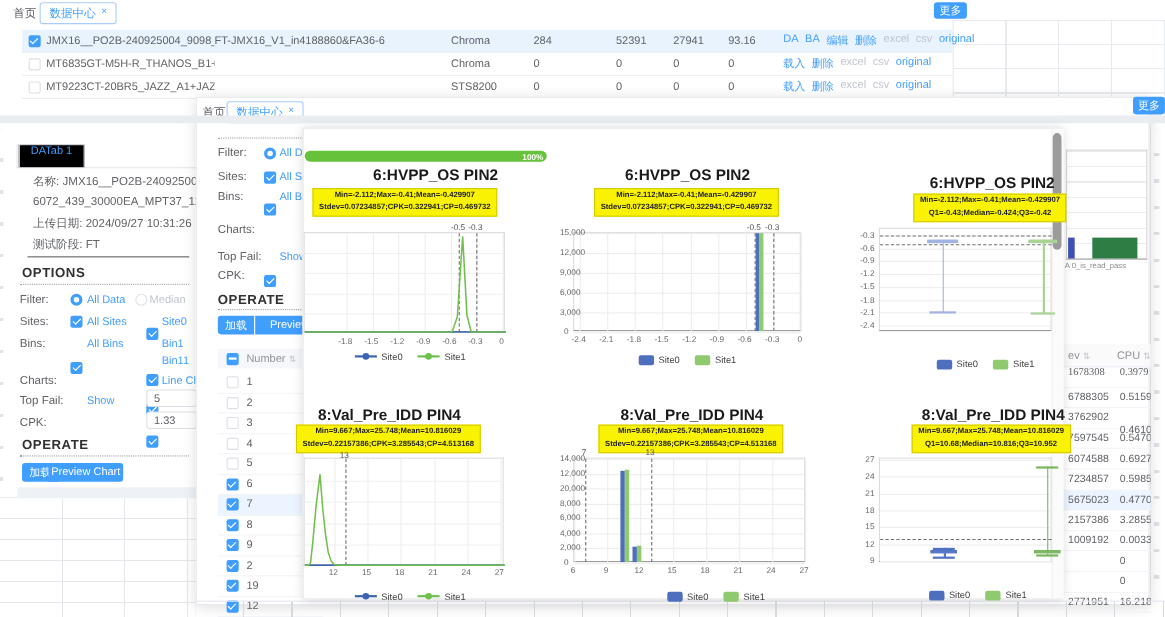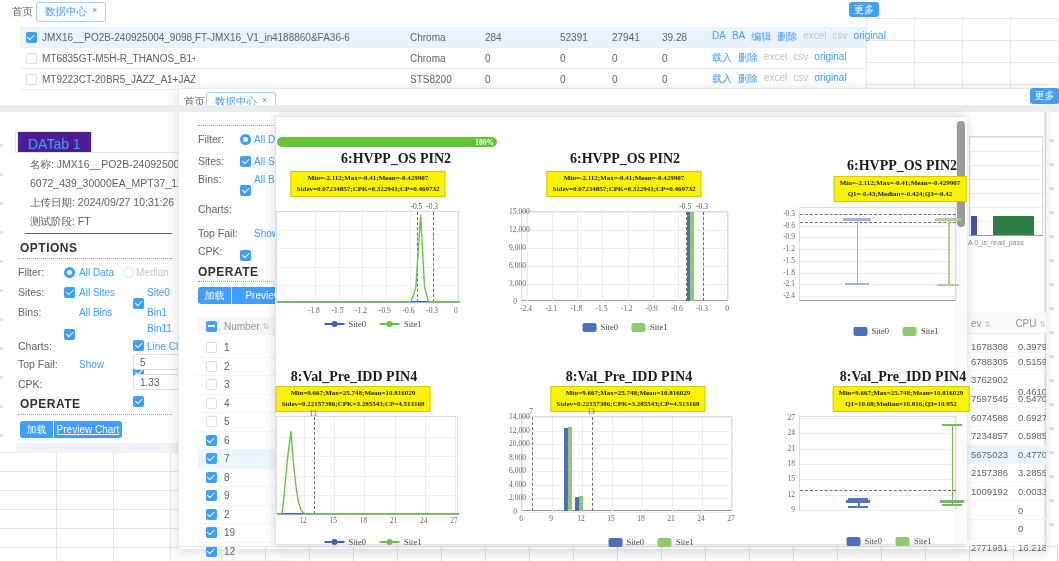--- a/index.html
+++ b/index.html
@@ -56,21 +56,21 @@
             <div class="cb on" style=""></div>
           </div>
           <div style="width: 153px; flex: 0 0 auto; overflow: hidden; white-space: nowrap;">JMX16__PO2B-240925004_9098_FT_20...</div>
           <div style="width: 77px; flex: 0 0 auto; overflow: hidden; white-space: nowrap;">FT-JMX16_V1_in...</div>
           <div style="width: 78px; flex: 0 0 auto; overflow: hidden; white-space: nowrap;">4188860&amp;FA36-6...</div>
           <div style="width: 60px; flex: 0 0 auto;"></div>
           <div style="width: 75px; flex: 0 0 auto;">Chroma</div>
           <div style="width: 75px; flex: 0 0 auto;">284</div>
           <div style="width: 52px; flex: 0 0 auto;">52391</div>
           <div style="width: 50px; flex: 0 0 auto;">27941</div>
-          <div style="width: 50px; flex: 0 0 auto;">39.28</div>
+          <div style="width: 50px; flex: 0 0 auto;">93.16</div>
           <div style="display: flex; gap: 6px;">
             <div class="lnk" style="white-space: nowrap;">DA</div>
             <div class="lnk" style="white-space: nowrap;">BA</div>
             <div class="lnk" style="white-space: nowrap;">编辑</div>
             <div class="lnk" style="white-space: nowrap;">删除</div>
             <div class="mut" style="white-space: nowrap;">excel</div>
             <div class="mut" style="white-space: nowrap;">csv</div>
             <div class="lnk" style="white-space: nowrap;">original</div>
           </div>
         </div>
@@ -114,21 +114,21 @@
             <div class="mut" style="white-space: nowrap;">excel</div>
             <div class="mut" style="white-space: nowrap;">csv</div>
             <div class="lnk" style="white-space: nowrap;">original</div>
           </div>
         </div>
       </div>
   </div>
 
   <div>
     <div class="abs" style="left:15px;top:131px;width:163px;height:21px;border-bottom:1px solid #e4e7ed;border-left:1px solid #e4e7ed;">
-      <div class="abs" style="left:1px;top:0;height:20px;padding:0 10px;display:flex;align-items:flex-end;border:1px solid #e4e7ed;border-bottom:none;background:#4c1d95;color:#409eff;font-size:14px;">
+      <div class="abs" style="left:1px;top:0;height:20px;padding:0 10px;display:flex;align-items:flex-start;border:1px solid #e4e7ed;border-bottom:none;background:#000000;color:#409eff;font-size:10px;">
         <span>DATab 1</span>
       </div>
     </div>
     <div class="abs lbl" style="left:30px;top:158px;width:150px;white-space:nowrap;overflow:hidden;">
       <span>名称:</span>
       <span>JMX16__PO2B-240925004_90</span>
     </div>
     <div class="abs lbl" style="left:30px;top:177px;width:150px;white-space:nowrap;overflow:hidden;">6072_439_30000EA_MPT37_12#_d...</div>
     <div class="abs lbl" style="left:30px;top:196px;white-space:nowrap;">
       <span>上传日期:</span>
@@ -170,21 +170,21 @@
     <div class="abs cb on" style="left:64px;top:359px;"></div>
     <span class="abs blue" style="left:79px;top:359px;">Show</span>
     <input class="abs inp" style="left: 133px; top: 354px; width: 46px;" value="5">
 
     <div class="abs lbl" style="left:18px;top:378px;">CPK:</div>
     <input class="abs inp" style="left: 133px; top: 374px; width: 46px;" value="1.33">
 
     <div class="abs boldtitle" style="left:20px;top:397px;">OPERATE</div>
     <div class="abs dotted" style="left:18px;top:414px;width:154px;"></div>
     <div class="abs btn" style="left:20px;top:421px;width:33px;height:17px;border-radius:3px 0 0 3px;">加载</div>
-    <div class="abs btn" style="left:54px;top:421px;width:68px;height:17px;border-radius:0 3px 3px 0;text-decoration:underline;">Preview Chart</div>
+    <div class="abs btn" style="left:44px;top:421px;width:68px;height:17px;border-radius:0 3px 3px 0;">Preview Chart</div>
     <div class="abs" style="left:16px;top:443px;width:162px;height:10px;background:#eef1f5;"></div>
   </div>
 
   <div id="win2" class="abs" style="left:178px;top:88px;width:867px;height:462px;background:#fff;border:1px solid #e8eaec;box-shadow:0 2px 12px rgba(0,0,0,0.14);box-sizing:border-box;">
     <span class="abs" style="left:5px;top:6px;font-size:10.5px;color:#606266;">首页</span>
     <div class="abs tabbox" style="left:27px;top:3px;">
       <span>数据中心</span>
       <span style="font-size:9px;">×</span>
     </div>
 
@@ -299,21 +299,21 @@
       <div style="width:52px;padding-left:5px;box-sizing:border-box;white-space:nowrap;">
         <span>ev</span>
         <span style="color:#c0c4cc;font-size:8px;">⇅</span>
       </div>
       <div style="white-space:nowrap;">
         <span>CPU</span>
         <span style="color:#c0c4cc;font-size:8px;">⇅</span>
       </div>
     </div>
     <div id="rtrows" class="abs" style="left:787px;top:245px;width:80px;">
-        <div style="display: flex; align-items: flex-end; height: 17.6px; border-bottom: 1px solid rgb(242, 244, 247); font-size: 9.5px; color: rgb(96, 98, 102);">
+        <div style="display: flex; align-items: flex-start; height: 17.6px; border-bottom: 1px solid rgb(242, 244, 247); font-size: 9.5px; color: rgb(96, 98, 102); font-family: Liberation Serif, serif;">
           <div style="width: 52px; padding-left: 5px; box-sizing: border-box; flex: 0 0 auto; overflow: hidden;">1678308</div>
           <div style="overflow: hidden; white-space: nowrap;">0.3979</div>
         </div>
         <div style="display: flex; align-items: center; height: 17.6px; border-bottom: 1px solid rgb(242, 244, 247); font-size: 9.5px; color: rgb(96, 98, 102);">
           <div style="width: 52px; padding-left: 5px; box-sizing: border-box; flex: 0 0 auto; overflow: hidden;">6788305</div>
           <div style="overflow: hidden; white-space: nowrap;">0.5159</div>
         </div>
         <div style="display: flex; align-items: center; height: 17.6px; border-bottom: 1px solid rgb(242, 244, 247); font-size: 9.5px; color: rgb(96, 98, 102);">
           <div style="width: 52px; padding-left: 5px; box-sizing: border-box; flex: 0 0 auto; overflow: hidden;">3762902</div>
           <div style="overflow: hidden; white-space: nowrap; margin-top: 24px;">0.4610</div>
@@ -356,21 +356,21 @@
         </div>
       </div>
   </div>
 
   <div class="abs" style="left:0;top:105px;width:1059px;height:7px;background:#e9edf0;"></div>
 
   <div class="abs btn" style="left:1030px;top:88px;width:29px;height:16px;">更多</div>
 
   <div class="abs" style="left:178px;top:546px;width:881px;height:15px;border-top:1px solid #e4e7ed;background:repeating-linear-gradient(90deg,transparent 0 43px,#d5d9dd 43px 44px);"></div>
 
-  <div id="win3" class="abs" style="left:275px;top:116px;width:691px;height:429px;background:#fff;border:1px solid #e4e4e4;box-shadow:0 0 10px rgba(0,0,0,0.16);box-sizing:border-box;font-family:Liberation Serif, serif;">
+  <div id="win3" class="abs" style="left:275px;top:116px;width:691px;height:429px;background:#fff;border:1px solid #e4e4e4;box-shadow:0 0 10px rgba(0,0,0,0.16);box-sizing:border-box;">
     <div class="abs" style="left:1px;top:20px;width:220px;height:10px;background:#66c23a;border-radius:5px;display:flex;align-items:center;justify-content:flex-end;padding-right:3px;box-sizing:border-box;">
       <span style="color:#fff;font-size:7.5px;font-weight:bold;">100%</span>
     </div>
 
     <div class="abs" style="left:680px;top:0;width:10px;height:427px;background:#fbfbfb;border-left:1px solid #efefef;"></div>
     <div class="abs" style="left:681px;top:4px;width:8px;height:106px;background:#9b9b9b;border-radius:4px;"></div>
   <div style="position: absolute; left: 0px; top: 28px; width: 233px; height: 198px;">
         <div style="position: absolute; left: 120px; top: 6px; transform: translateX(-50%); font-size: 14px; font-weight: bold; color: rgb(26, 26, 26); white-space: nowrap;">6:HVPP_OS PIN2</div>
         <div style="position: absolute; left: 92px; top: 26px; transform: translateX(-50%); background: rgb(249, 243, 3); border: 1px solid rgb(214, 201, 0); padding: 1px 5px; font-size: 7px; font-weight: bold; color: rgb(34, 34, 34); text-align: center; line-height: 1.55; white-space: nowrap;">
           <div style="">Min=-2.112;Max=-0.41;Mean=-0.429907</div>

